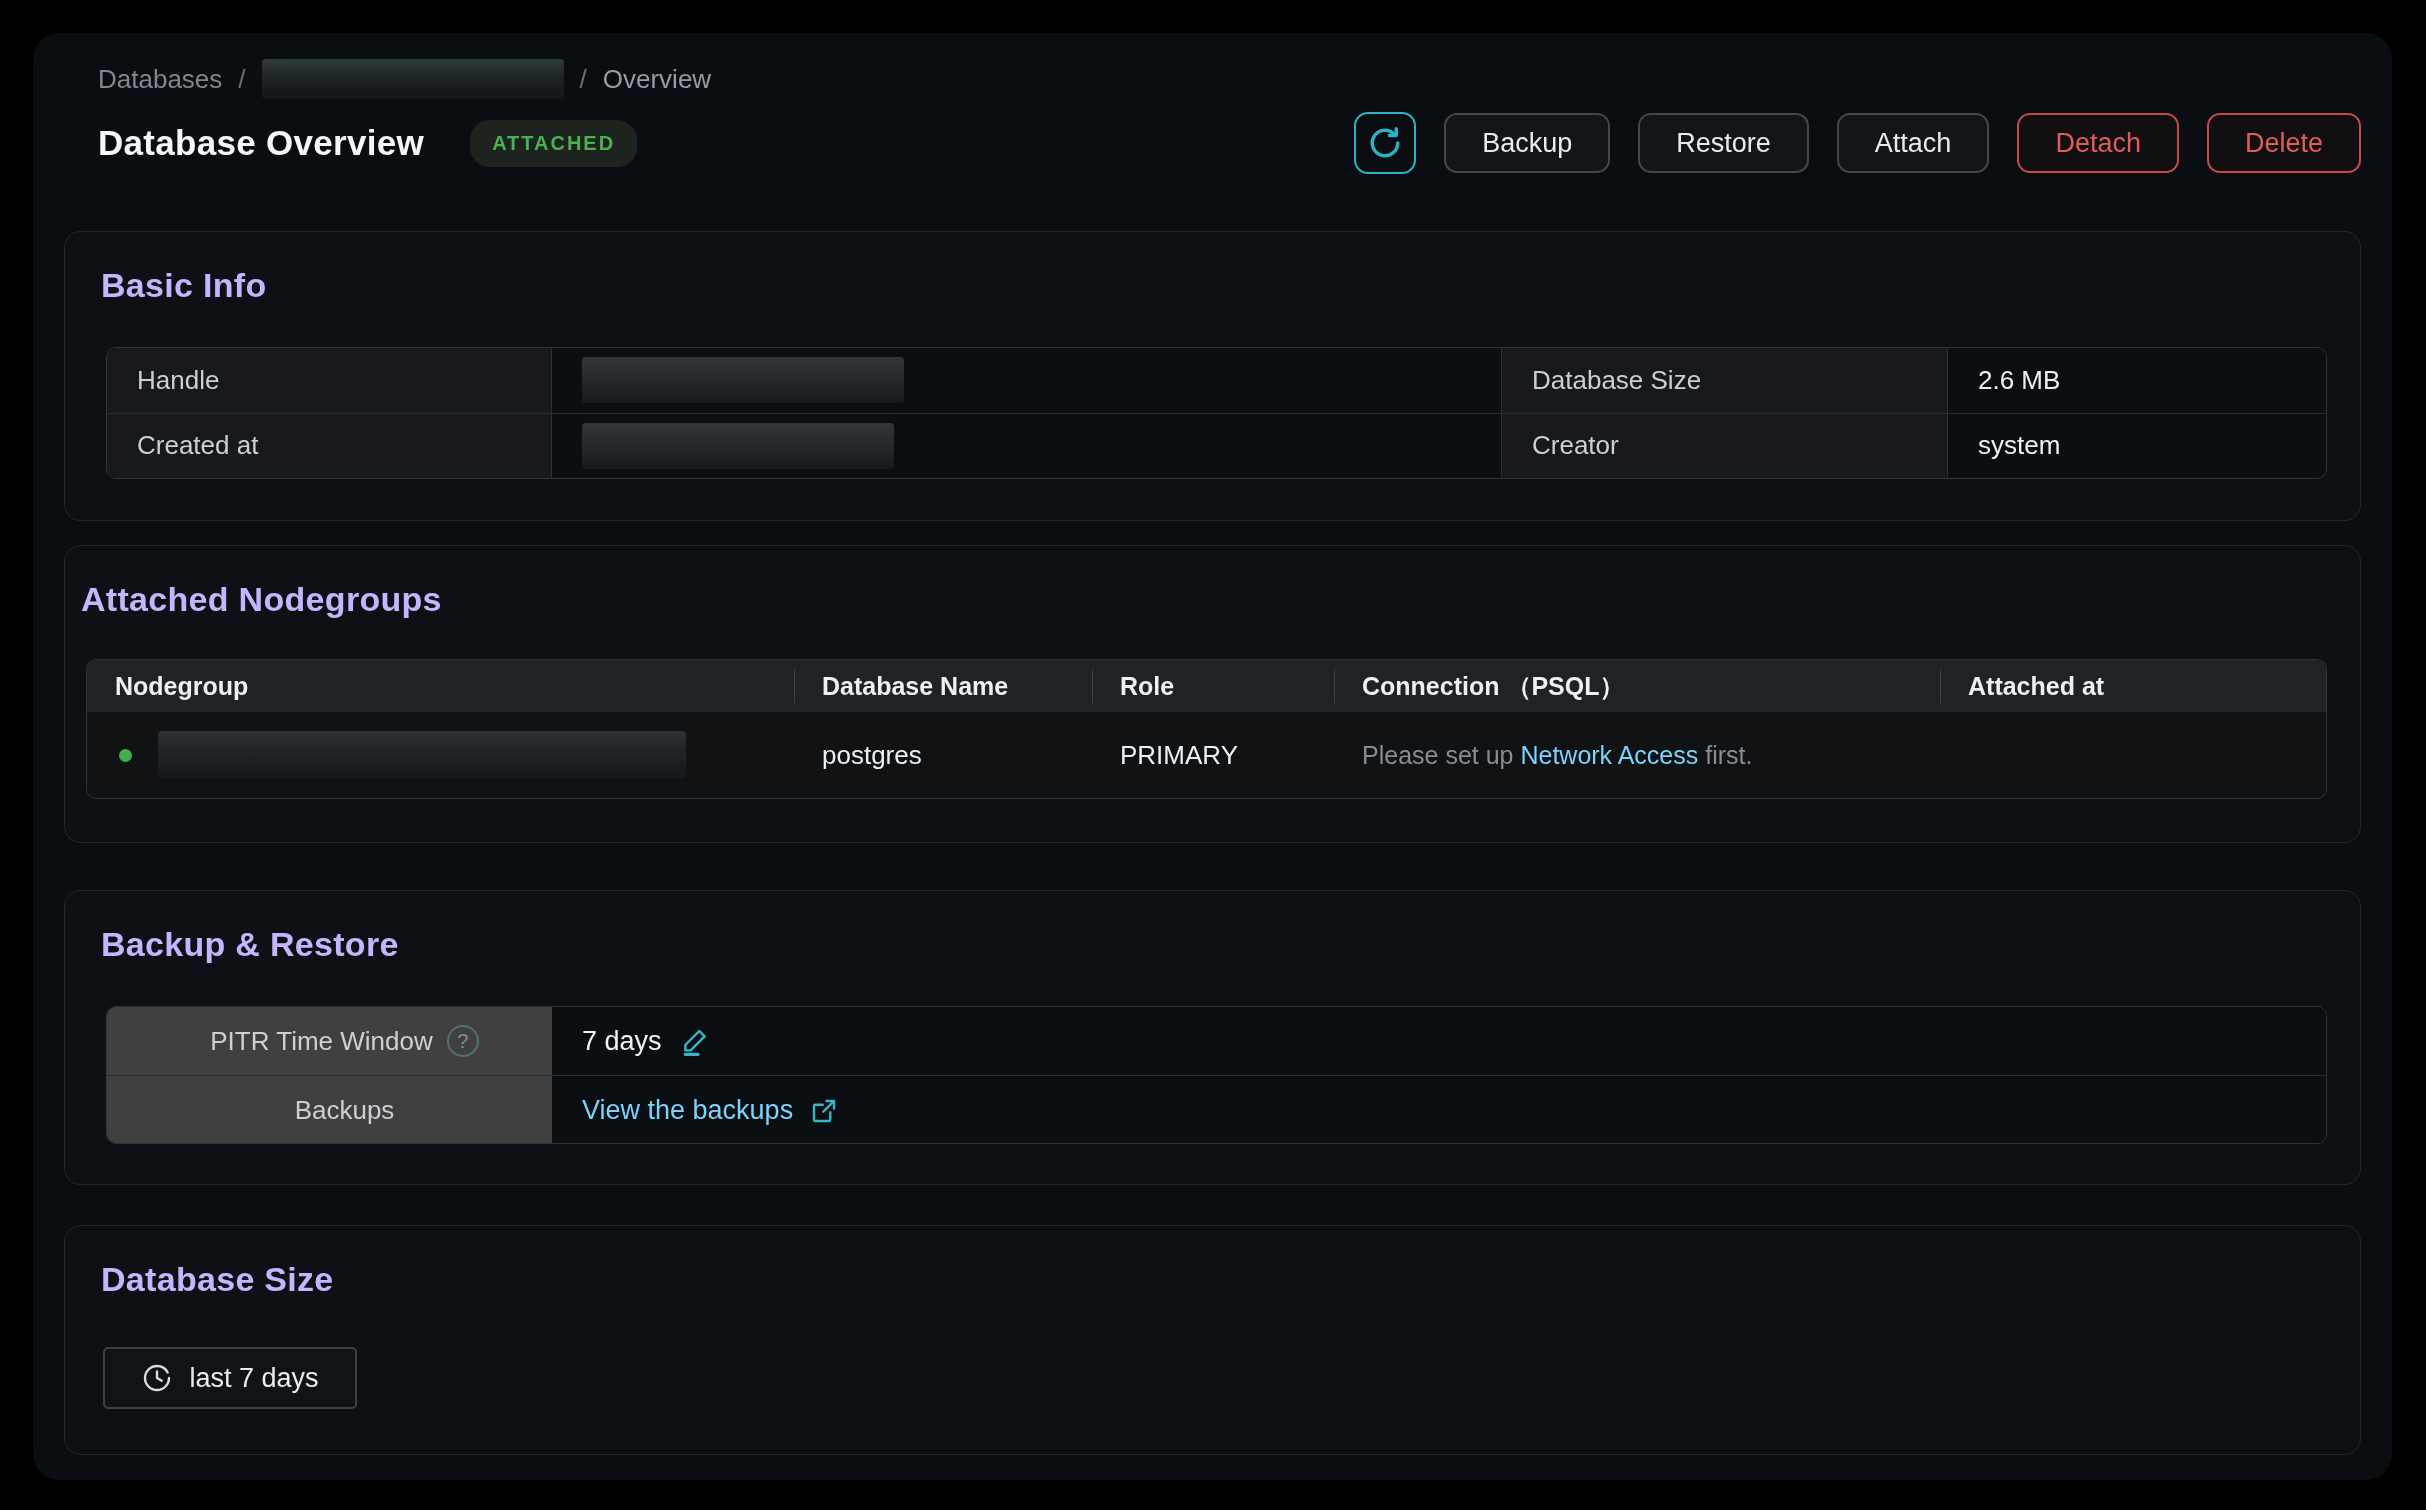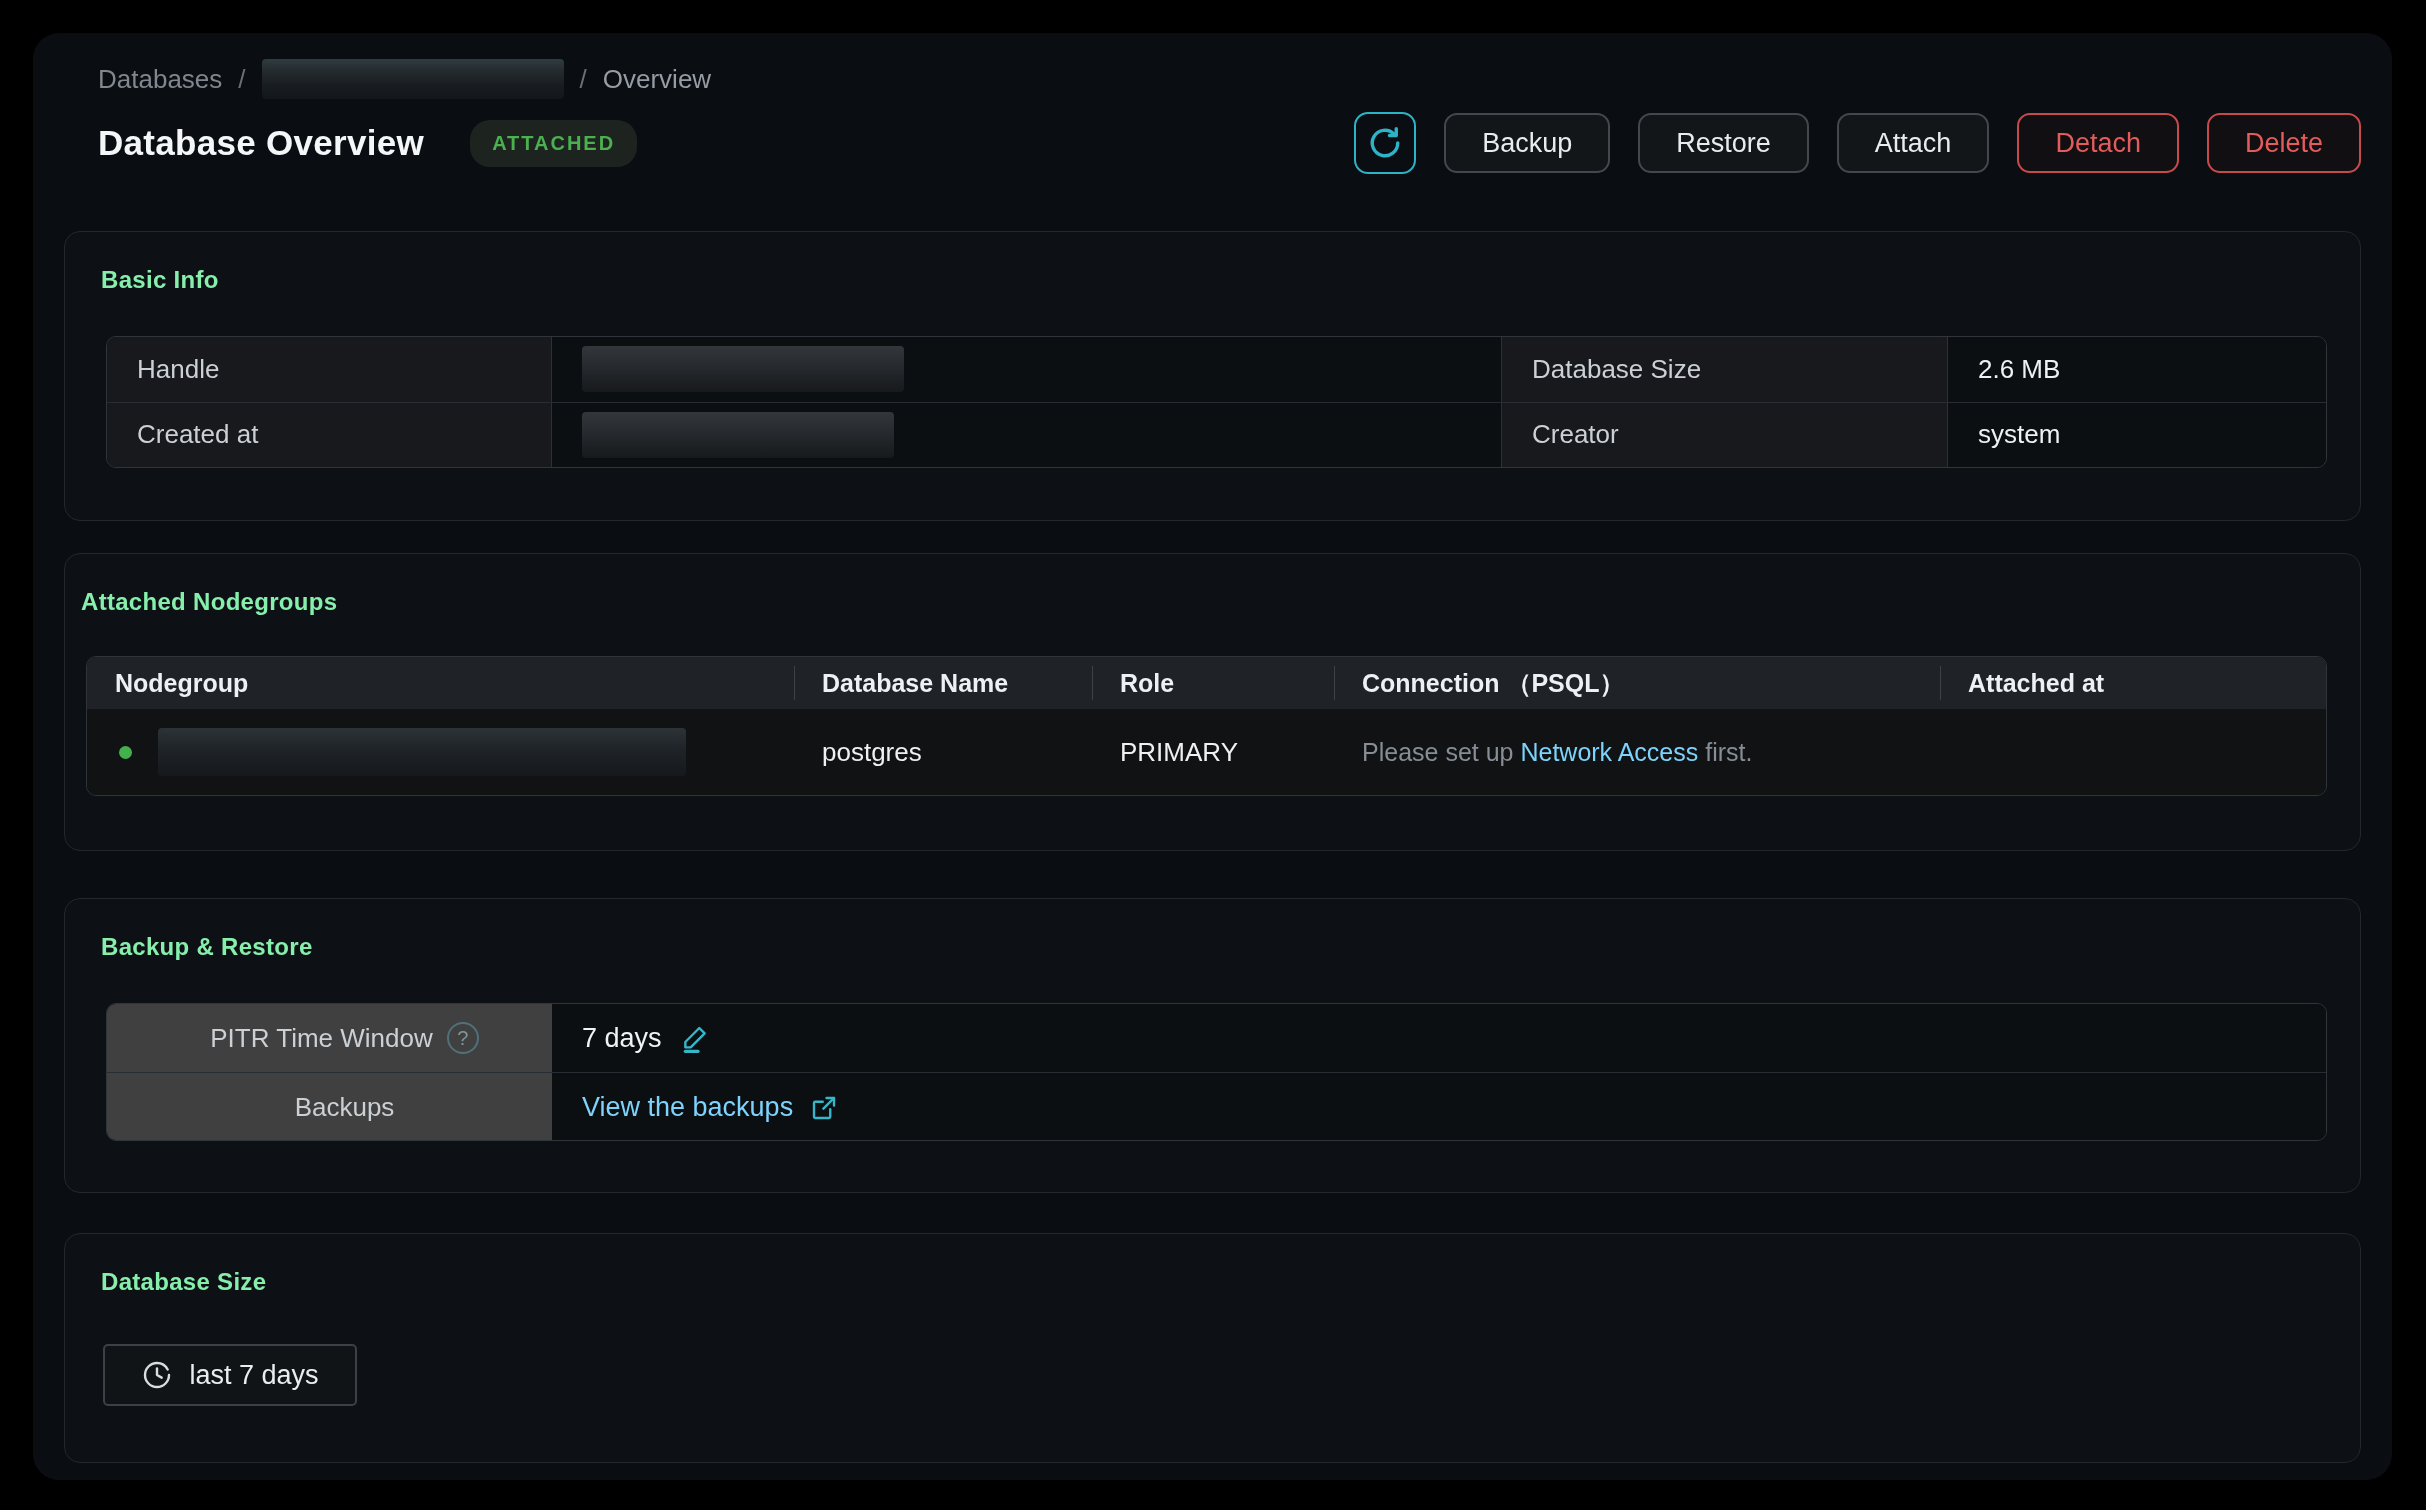--- a/index.html
+++ b/index.html
@@ -45,23 +45,23 @@
     height: 60px; padding: 8px 36px; border-radius: 13px; background: #131619;
     border: 2px solid #43484e; color: #e9ecef; font-size: 27px;
     display: flex; align-items: center; cursor: pointer; font-family: inherit;
   }
   .btn.danger { border-color: #c74a4a; color: #e25c5c; background: #110f11; }
   
   .card {
     margin: 0 0; background: #0d1015; border: 1px solid #23282d; border-radius: 16px;
     padding: 34px 33px 0 36px;
   }
-  .card-title { font-size: 24px; font-weight: 600; color: #86efac; letter-spacing: 0.3px; }
+  .card-title { font-size: 34px; font-weight: 600; color: #c4b5fd; letter-spacing: 0.3px; }
   #card-basic-info   { margin-top: 56px; height: 290px; }
-  #card-nodegroups   { margin-top: 32px; height: 298px; padding-left: 16px; }
+  #card-nodegroups   { margin-top: 24px; height: 298px; padding-left: 16px; }
   #card-backup       { margin-top: 47px; height: 295px; }
   #card-dbsize       { margin-top: 40px; height: 230px; }
   
   .info-table {
     margin-top: 42px; margin-left: 5px;
     display: grid; grid-template-columns: 445px 1fr 447px 378px;
     border: 1px solid #30353b; border-radius: 10px; overflow: hidden; height: 132px;
   }
   .cell { display: flex; align-items: center; padding-left: 30px; font-size: 26px; }
   .cell.lbl { background: #17191c; color: #cbd0d4; }

